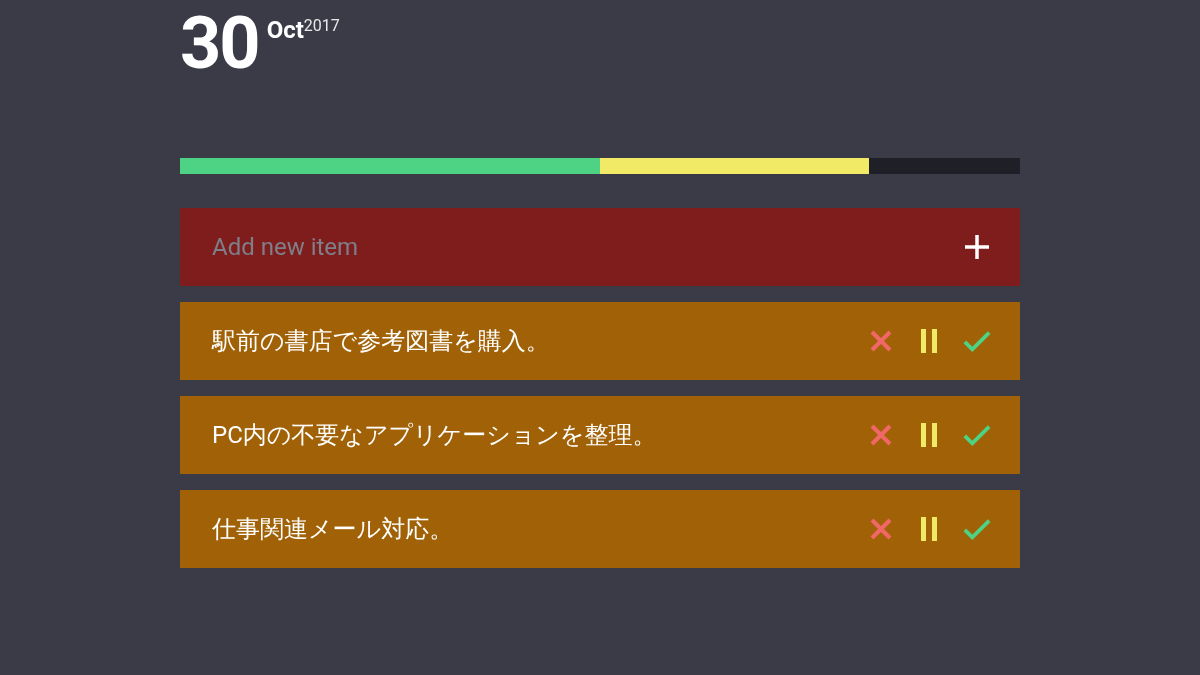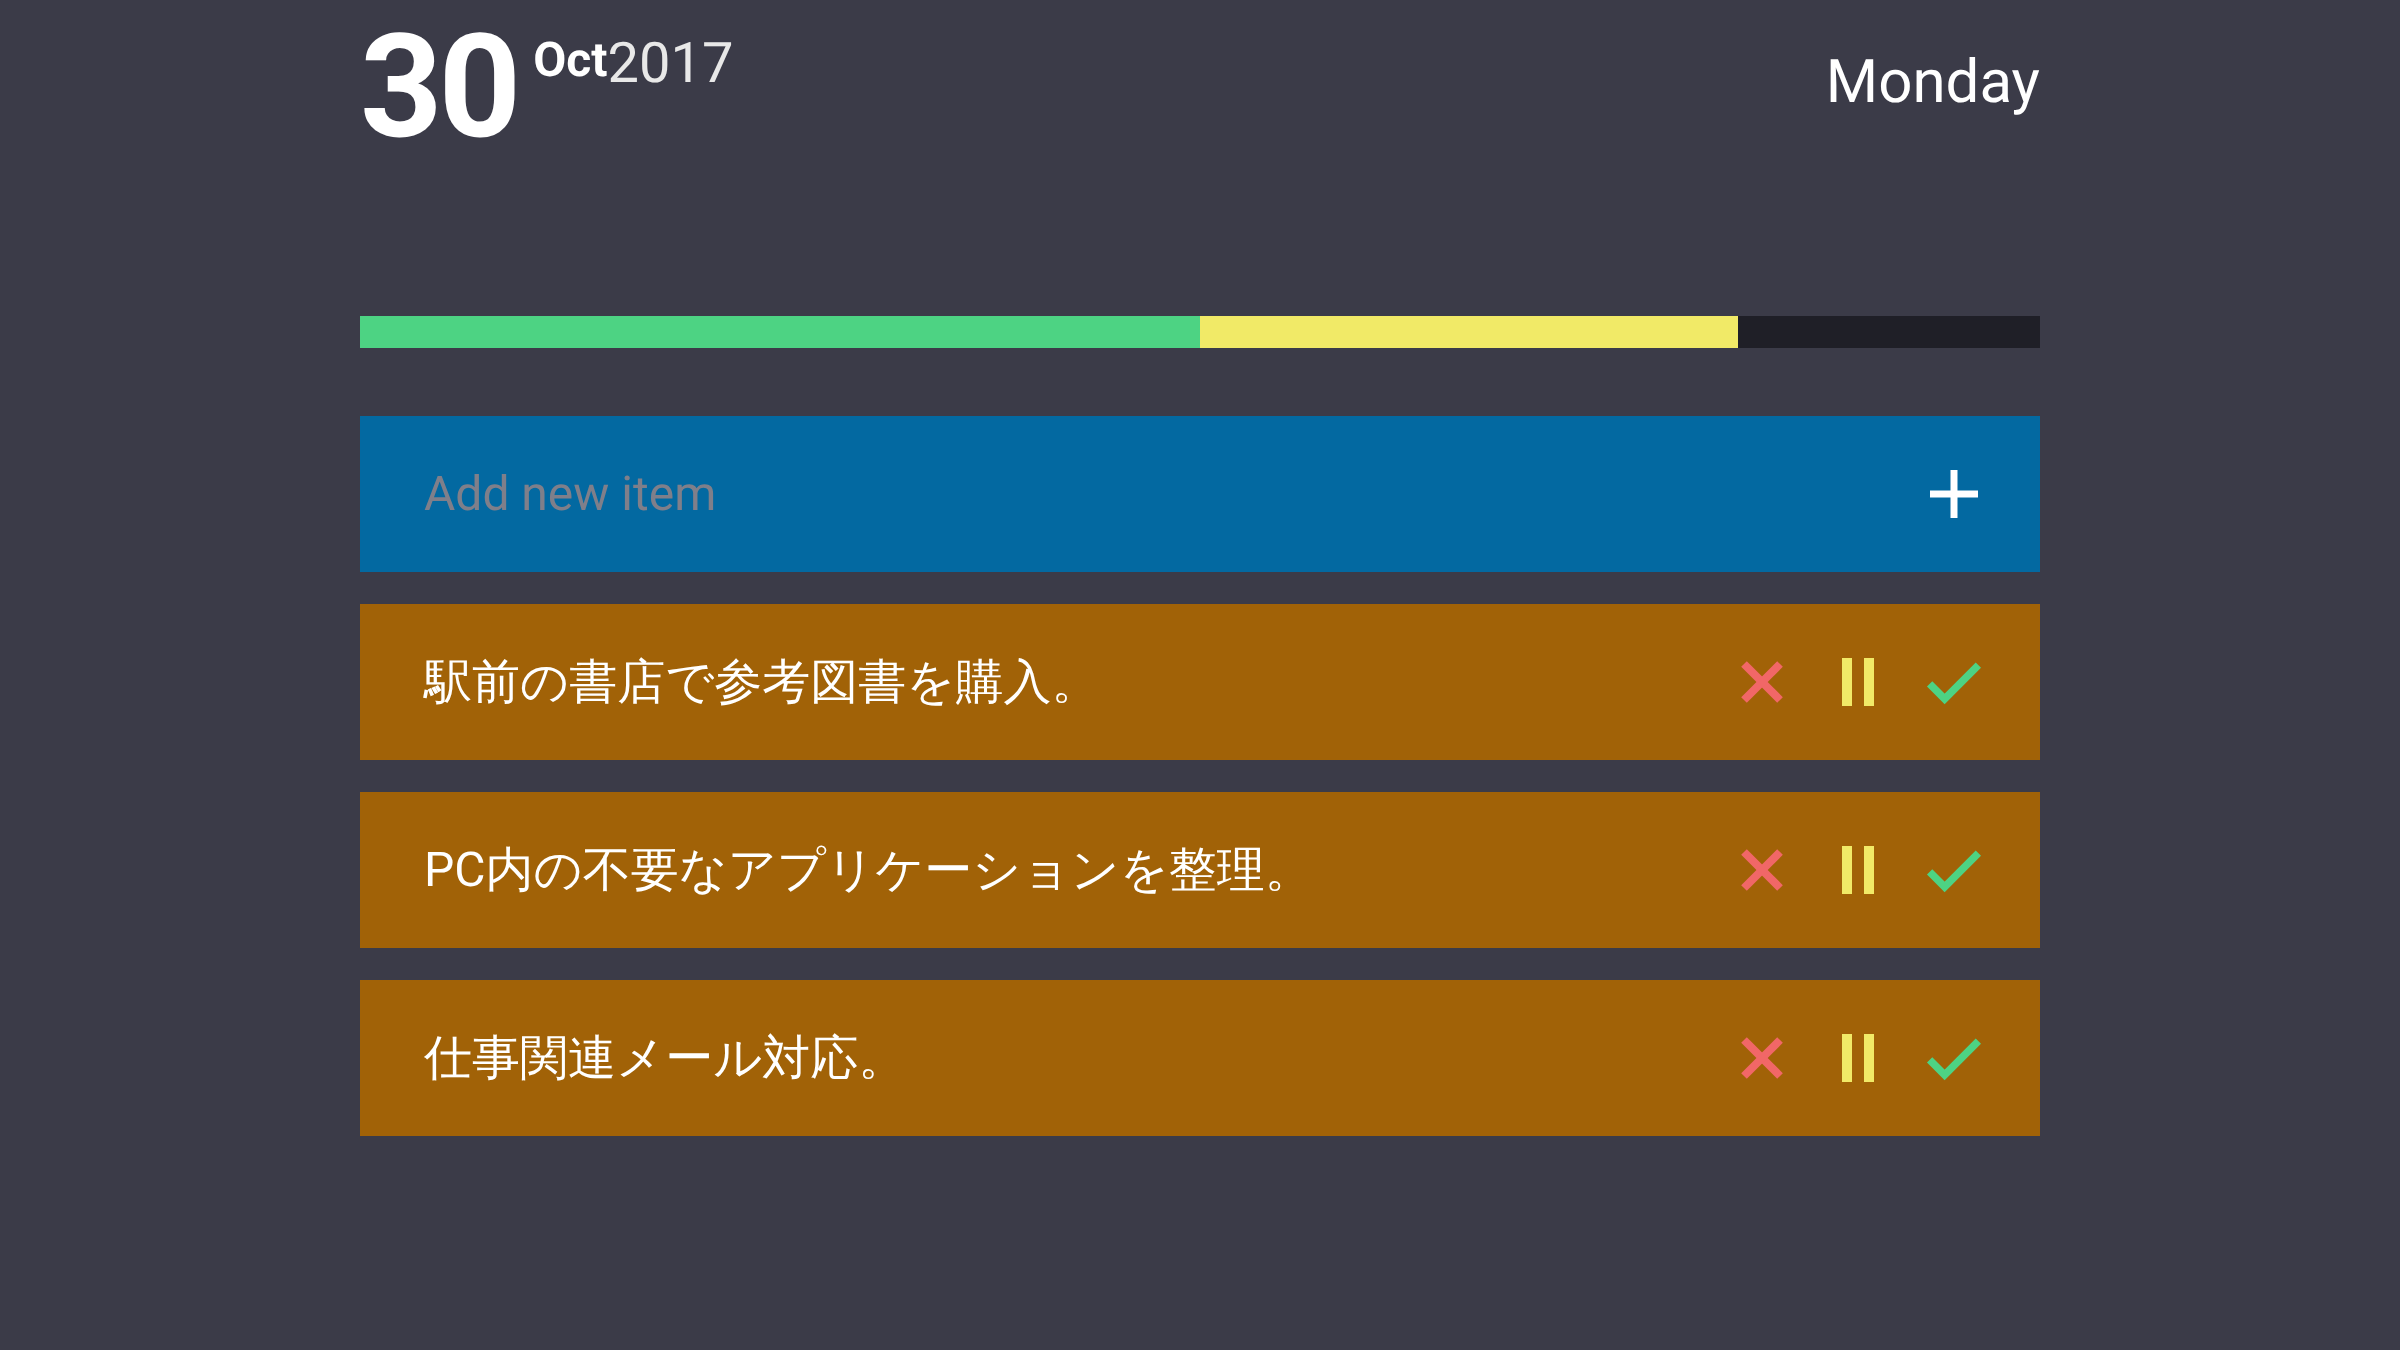--- a/index.html
+++ b/index.html
@@ -41,42 +41,42 @@
       justify-content: flex-start;
       padding-top: 2px;
     }
     .month {
       font-size: 24px;
       font-weight: 700;
       line-height: 1;
       margin-bottom: 2px;
     }
     .year {
-      font-size: 28px;
+      font-size: 16px;
       font-weight: 400;
       line-height: 1;
       color: #e8e8e8;
     }
     .weekday {
       font-size: 30px;
       font-weight: 400;
       padding-top: 8px;
     }
     .progress {
       width: 100%;
       height: 16px;
       background: #1f1f27;
       display: flex;
       margin-bottom: 34px;
       overflow: hidden;
     }
     .progress-green { background: #4dd383; height: 100%; }
     .progress-yellow { background: #f1ea67; height: 100%; }
     .add-row {
-      background: #0369a1;
+      background: #7f1d1d;
       height: 78px;
       display: flex;
       align-items: center;
       justify-content: space-between;
       padding: 0 28px 0 32px;
       margin-bottom: 16px;
     }
     .add-input {
       background: transparent;
       border: none;
@@ -125,21 +125,20 @@
 <div class="container">
 
   <div class="header">
     <div class="date-block">
       <div class="day-num">30</div>
       <div class="month-year">
         <div class="month">Oct</div>
         <div class="year">2017</div>
       </div>
     </div>
-    <div class="weekday">Monday</div>
   </div>
 
   <div class="progress">
     <div class="progress-green" style="width:50%"></div>
     <div class="progress-yellow" style="width:32%"></div>
   </div>
 
   <div class="add-row">
     <input class="add-input" type="text" placeholder="Add new item" style="">
     <div class="plus-icon">

